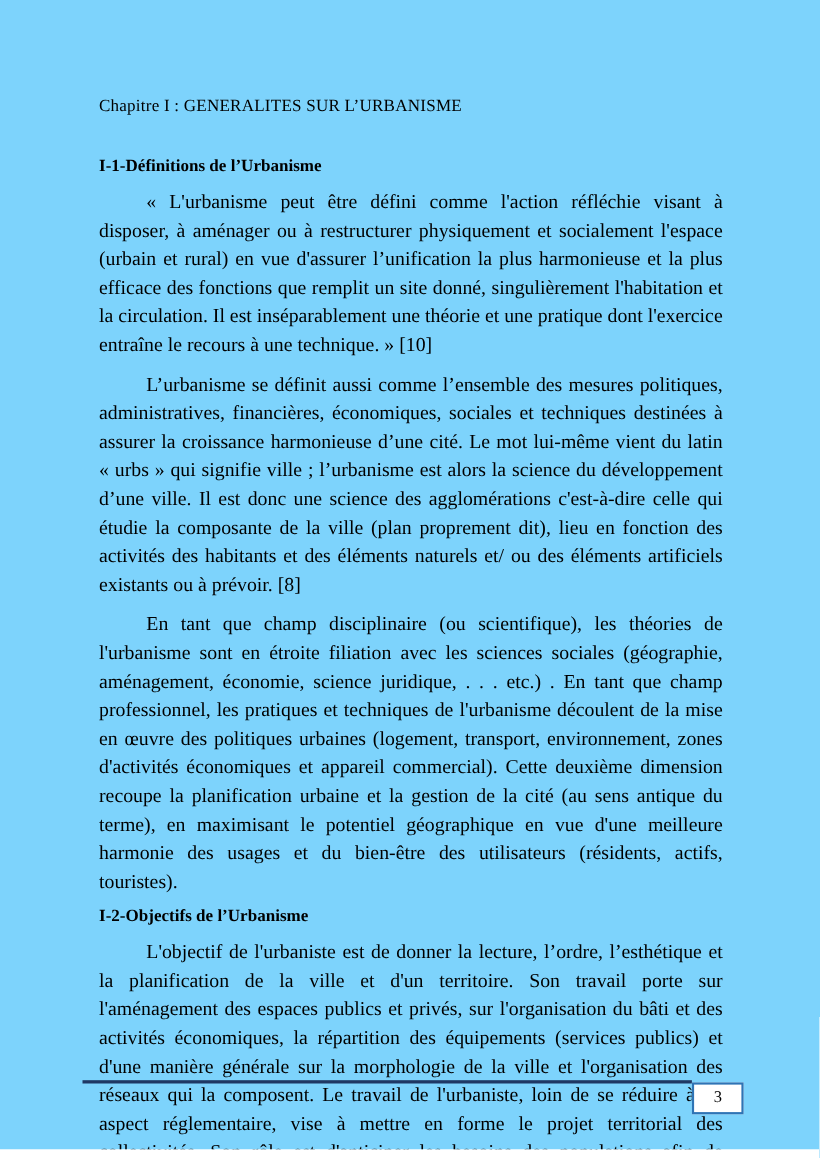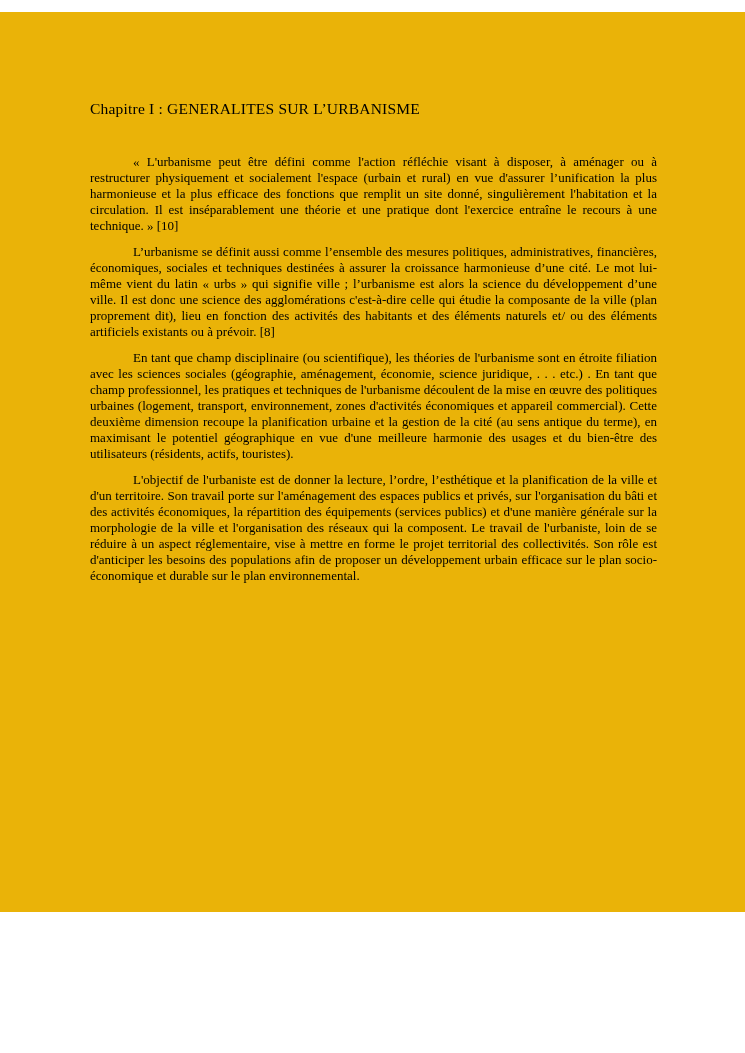--- a/index.html
+++ b/index.html
@@ -1,22 +1,22 @@
 <!DOCTYPE html>
 <html style="--footer-rule-color: #1f3864; --page-box-border-color: #2e74b5;"><head>
 <meta charset="utf-8">
 <style>
   * { margin: 0; padding: 0; box-sizing: border-box; }
   html, body { background: #ffffff; }
   .page {
     position: relative;
     width: 745px;
-    height: 900px;
-    margin: 12px auto;
-    background: #eab308;
+    height: 1045px;
+    margin: 0 auto;
+    background: #7dd3fc;
     font-family: "Liberation Serif", "DejaVu Serif", serif;
     color: #000000;
     overflow: hidden;
   }
   .content {
     position: absolute;
     top: 88px;
     left: 90px;
     right: 88px;
   }
@@ -25,22 +25,22 @@
     font-weight: normal;
     letter-spacing: 0.2px;
     margin-bottom: 36px;
   }
   .section-heading {
     font-size: 15.5px;
     font-weight: bold;
     margin-bottom: 10px;
   }
   p.body-para {
-    font-size: 13px;
-    line-height: 16px;
+    font-size: 18px;
+    line-height: 26px;
     text-align: justify;
     text-indent: 43px;
     margin-bottom: 10px;
   }
   .section-heading.second {
     margin-top: 4px;
   }
   .footer-rule {
     position: absolute;
     left: 75px;
@@ -74,27 +74,29 @@
     color: #000000;
   }
 </style>
 </head>
 <body>
 
 <div class="page">
   <div class="content">
     <div class="chapter-title">Chapitre I : GENERALITES SUR L’URBANISME</div>
 
+    <div class="section-heading">I-1-Définitions de l’Urbanisme</div>
 
     <p class="body-para">« L'urbanisme peut être défini comme l'action réfléchie visant à disposer, à aménager ou à restructurer physiquement et socialement l'espace (urbain et rural) en vue d'assurer l’unification la plus harmonieuse et la plus efficace des fonctions que remplit un site donné, singulièrement l'habitation et la circulation. Il est inséparablement une théorie et une pratique dont l'exercice entraîne le recours à une technique. » [10]</p>
 
     <p class="body-para">L’urbanisme se définit aussi comme l’ensemble des mesures politiques, administratives, financières, économiques, sociales et techniques destinées à assurer la croissance harmonieuse d’une cité. Le mot lui-même vient du latin « urbs » qui signifie ville ; l’urbanisme est alors la science du développement d’une ville. Il est donc une science des agglomérations c'est-à-dire celle qui étudie la composante de la ville (plan proprement dit), lieu en fonction des activités des habitants et des éléments naturels et/ ou des éléments artificiels existants ou à prévoir. [8]</p>
 
     <p class="body-para">En tant que champ disciplinaire (ou scientifique), les théories de l'urbanisme sont en étroite filiation avec les sciences sociales (géographie, aménagement, économie, science juridique, . . . etc.) . En tant que champ professionnel, les pratiques et techniques de l'urbanisme découlent de la mise en œuvre des politiques urbaines (logement, transport, environnement, zones d'activités économiques et appareil commercial). Cette deuxième dimension recoupe la planification urbaine et la gestion de la cité (au sens antique du terme), en maximisant le potentiel géographique en vue d'une meilleure harmonie des usages et du bien-être des utilisateurs (résidents, actifs, touristes).</p>
 
+    <div class="section-heading second">I-2-Objectifs de l’Urbanisme</div>
 
     <p class="body-para">L'objectif de l'urbaniste est de donner la lecture, l’ordre, l’esthétique et la planification de la ville et d'un territoire. Son travail porte sur l'aménagement des espaces publics et privés, sur l'organisation du bâti et des activités économiques, la répartition des équipements (services publics) et d'une manière générale sur la morphologie de la ville et l'organisation des réseaux qui la composent. Le travail de l'urbaniste, loin de se réduire à un aspect réglementaire, vise à mettre en forme le projet territorial des collectivités. Son rôle est d'anticiper les besoins des populations afin de proposer un développement urbain efficace sur le plan socio-économique et durable sur le plan environnemental.</p>
   </div>
 
   <div class="footer-rule"></div>
 
 
   <div class="page-number-box">
     <span>3</span>
   </div>

